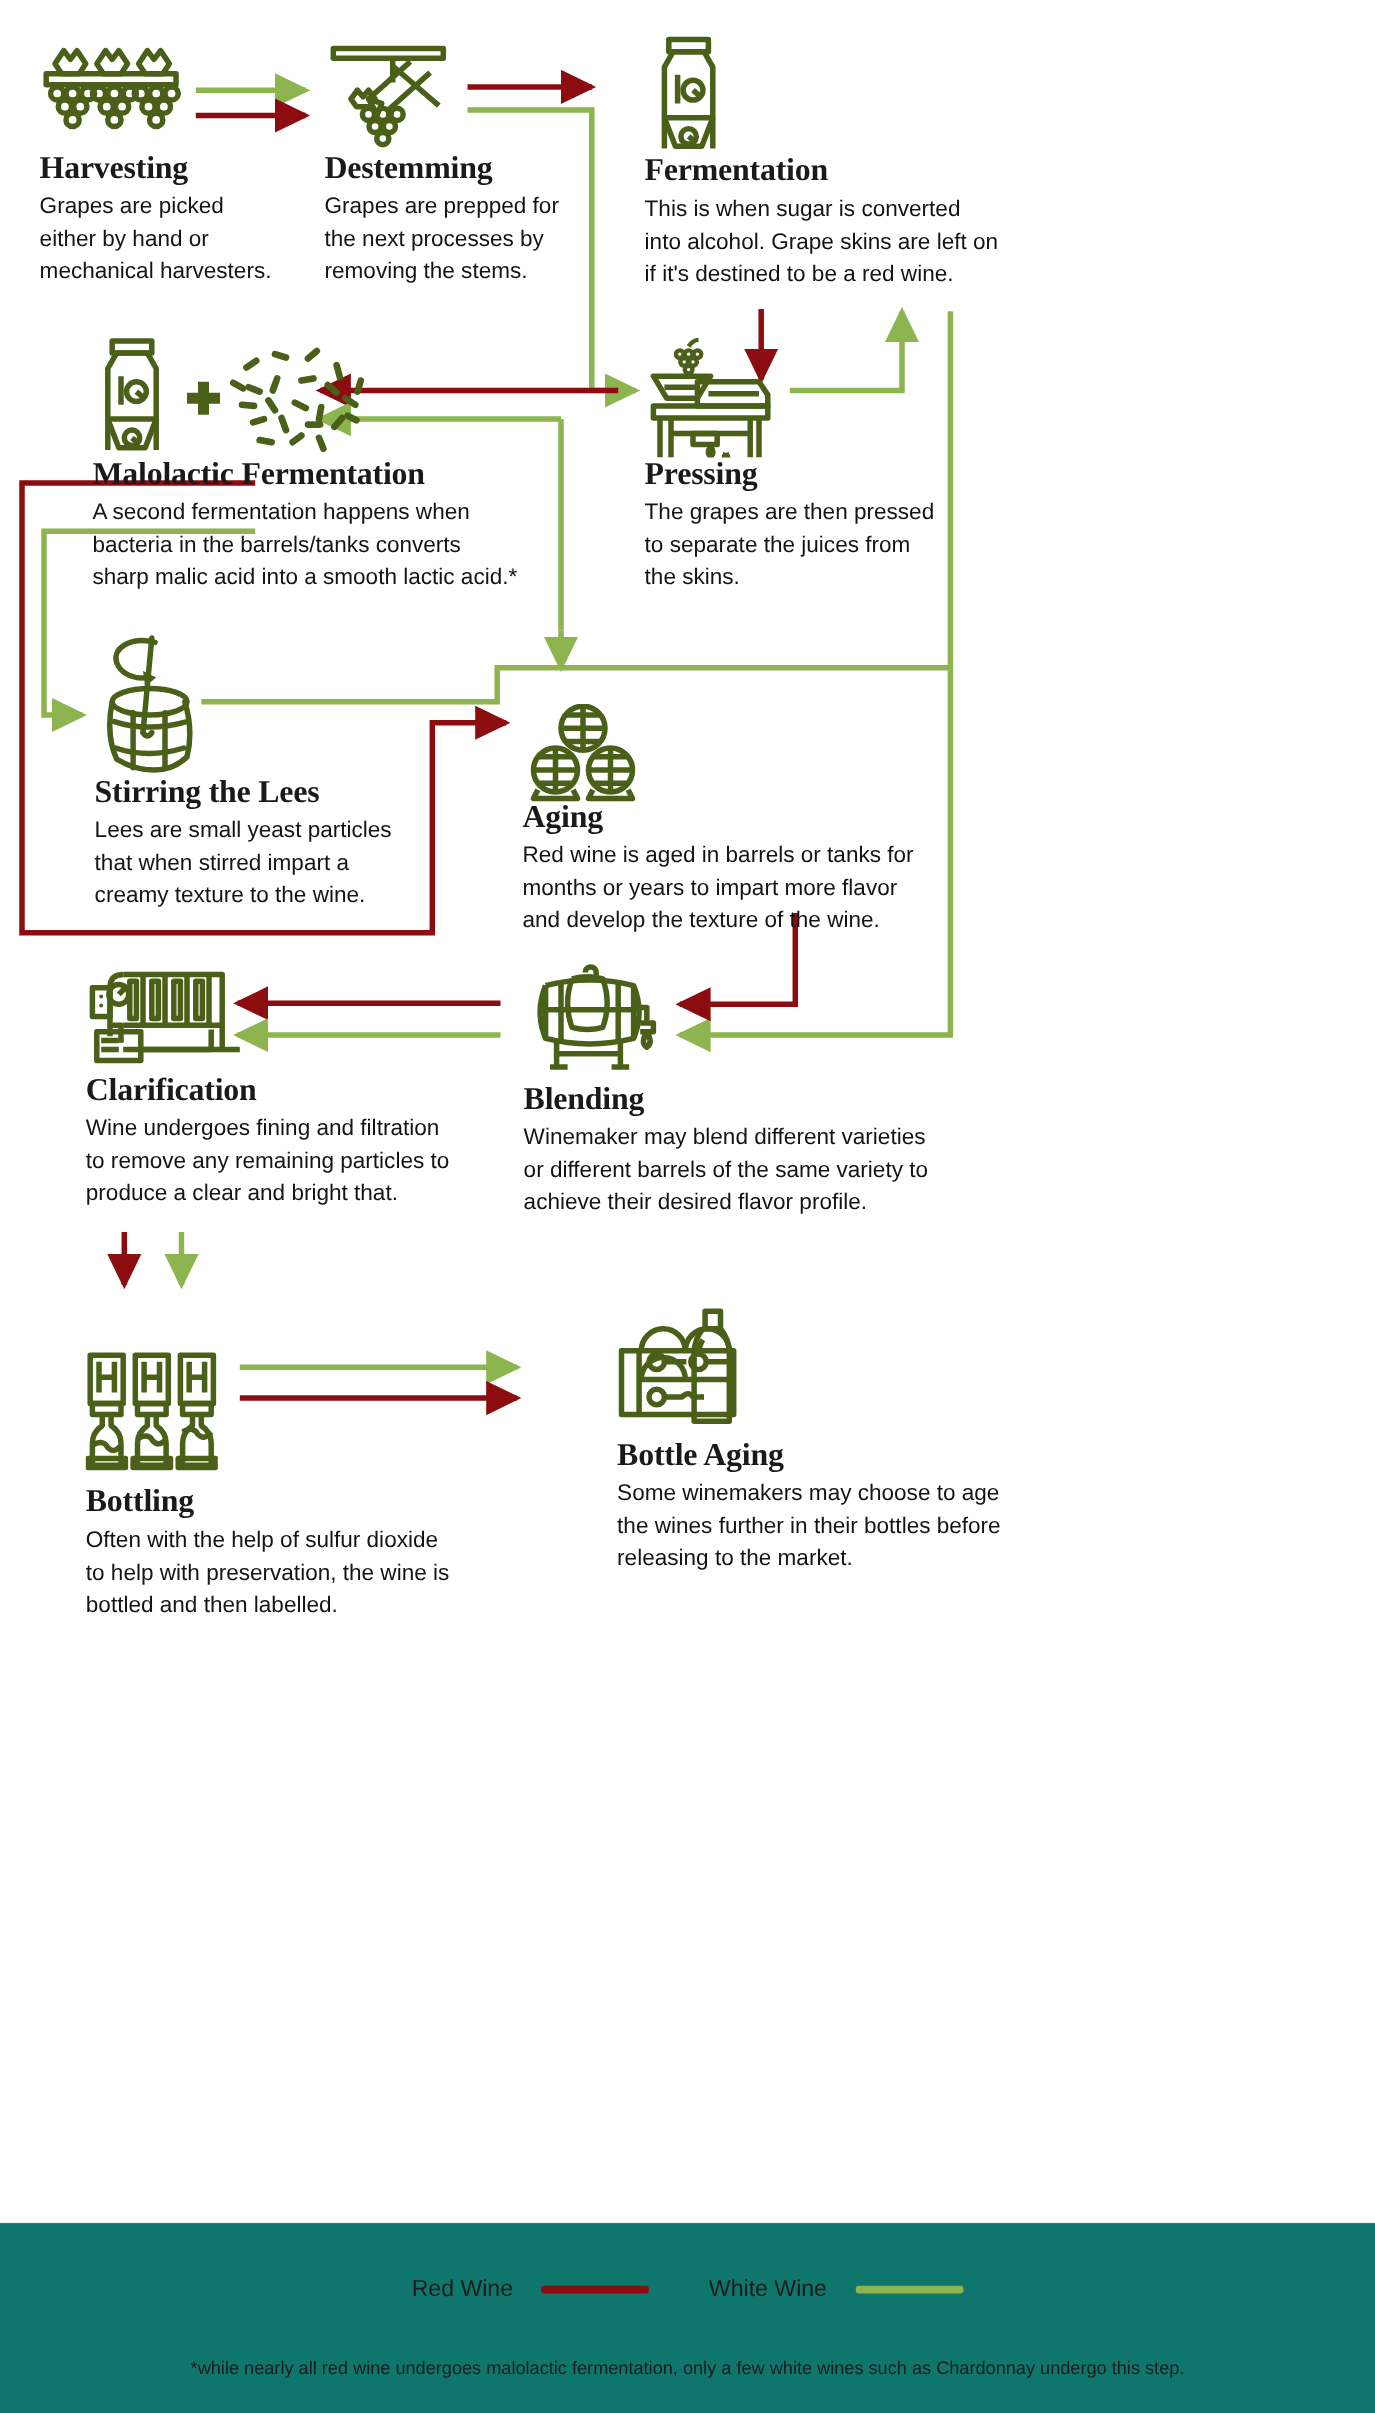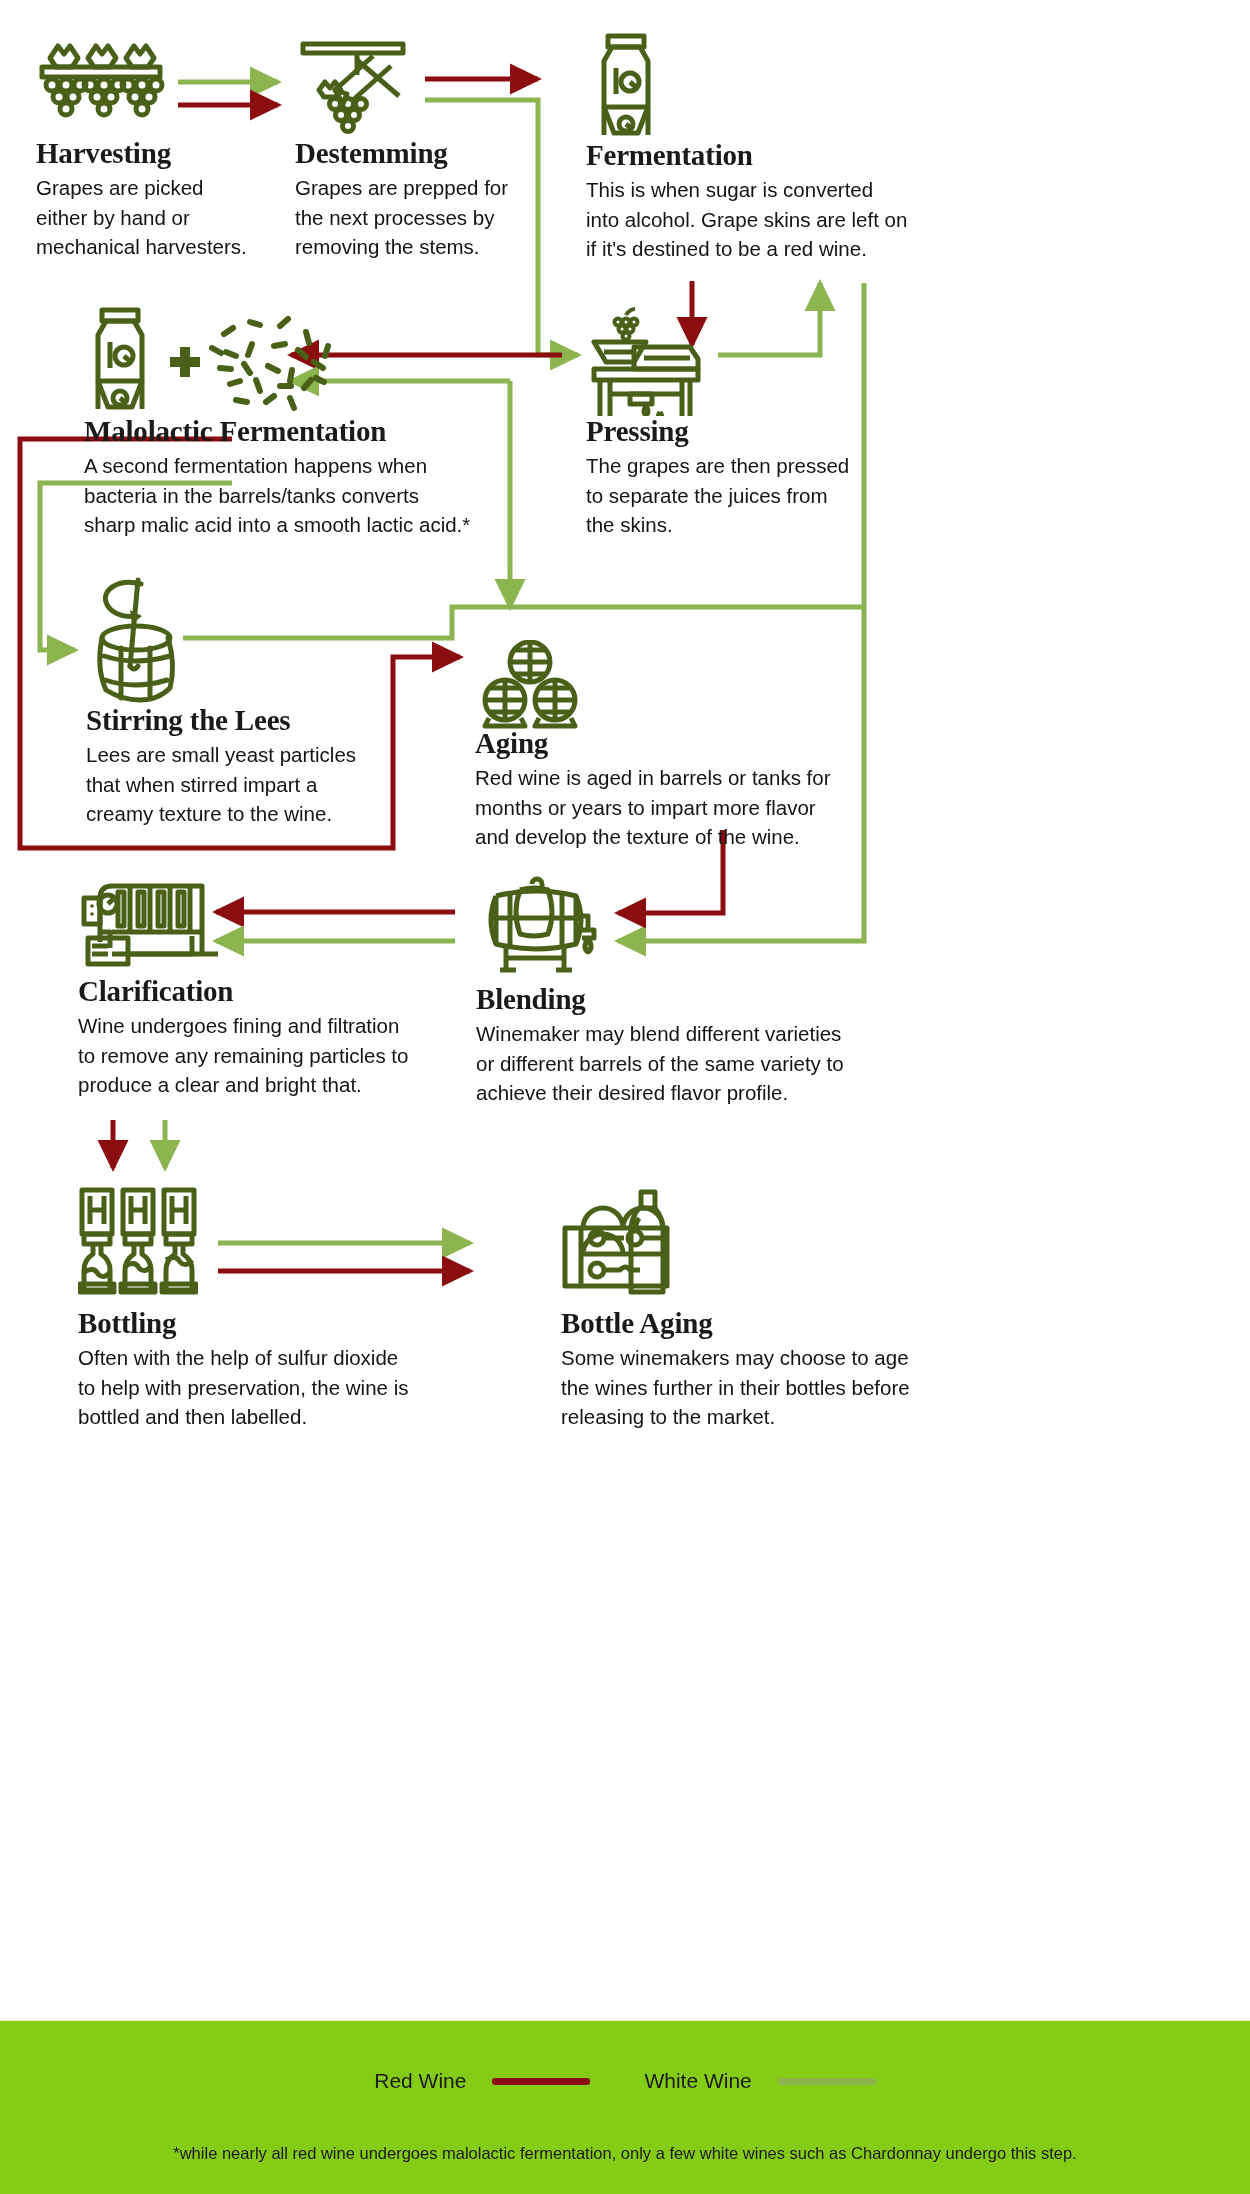--- a/index.html
+++ b/index.html
@@ -29,21 +29,21 @@
     font-size:20.5px;
     color:#141414;
     line-height:1.42;
     margin-top:5px;
   }
   .desc-line{display:block;white-space:nowrap;}
 
   
   #footer{
     position:absolute;left:0;top:2020px;width:1250px;height:174px;
-    background:#84cc16;
+    background:#0f766e;
     border-top:1px solid #ececea;
   }
   #legend{
     position:absolute;left:0;top:48px;width:1250px;
     display:flex;align-items:center;justify-content:center;gap:26px;
   }
   .legend-label{font-size:21px;color:#1b1b1b;font-family:"Liberation Sans", sans-serif;}
   .legend-swatch{display:inline-block;width:98px;height:7px;border-radius:3px;}
   #footnote{
     position:absolute;left:0;top:123px;width:1250px;text-align:center;
@@ -394,21 +394,21 @@
       </svg>
     </div>
     <div class="title" style="margin-top:8px;">Blending</div>
     <div class="desc">
       <span class="desc-line">Winemaker may blend different varieties</span>
       <span class="desc-line">or different barrels of the same variety to</span>
       <span class="desc-line">achieve their desired flavor profile.</span>
     </div>
   </div>
 
-  <div class="step" style="left:78px;top:1186px;width:420px;">
+  <div class="step" style="left:78px;top:1228px;width:420px;">
     <div class="icon" style="position:relative;height:110px;">
       <svg width="120" height="110" viewBox="0 0 120 110" fill="none" stroke="#4a6019" stroke-width="5" stroke-linejoin="round">
         <g>
           <rect x="4" y="4" width="30" height="44"></rect>
           <path d="M12,10 v28"></path>
             <path d="M26,10 v28"></path>
             <path d="M12,24 h14"></path>
           <rect x="6" y="48" width="26" height="10"></rect>
           <path d="M15,58 v10 q-9,6 -9,16 v20 h26 v-20 q0,-10 -9,-16 v-10"></path>
           <path d="M6,86 q10,-6 14,2 q6,6 12,-2"></path>

